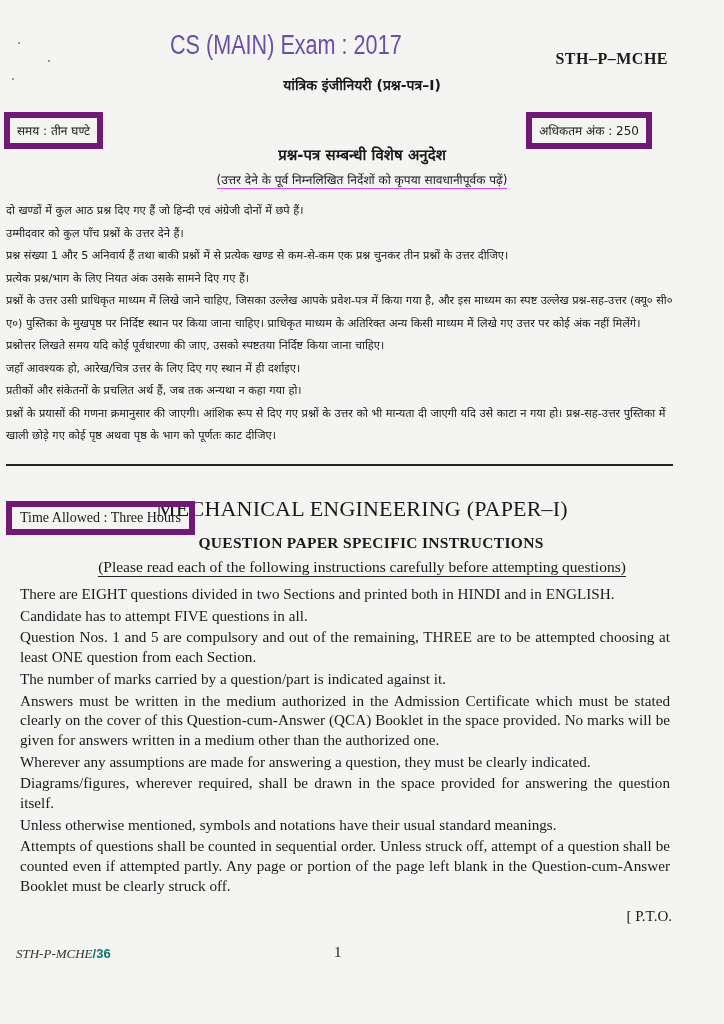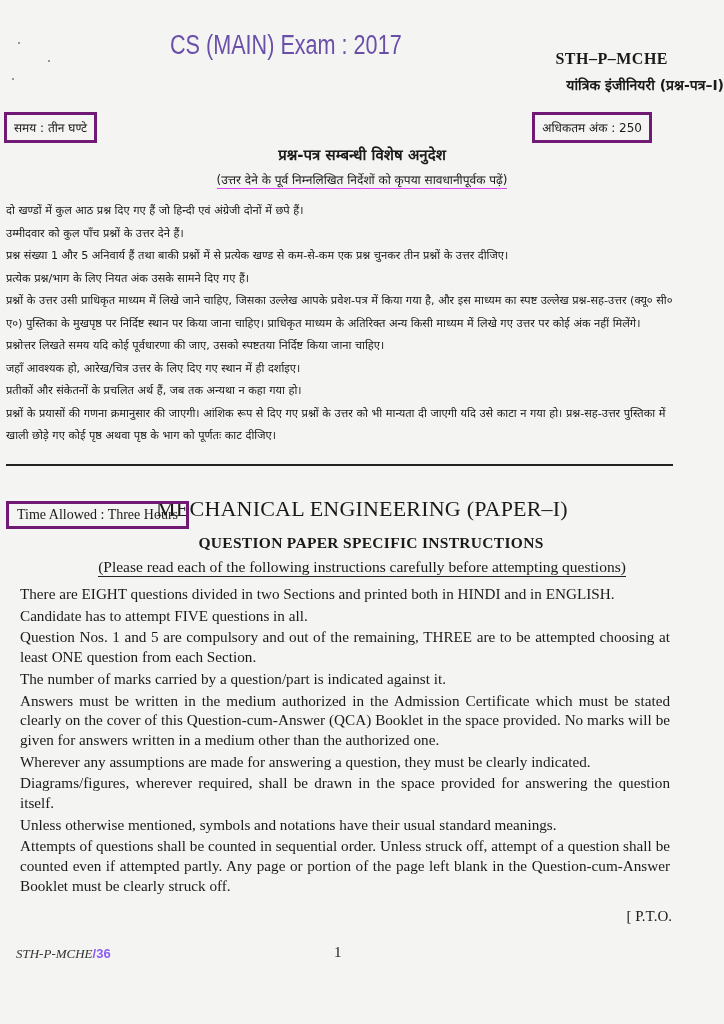--- a/index.html
+++ b/index.html
@@ -16,25 +16,25 @@
     font-family: "Liberation Sans", "DejaVu Sans", sans-serif;
     font-size: 27px; color: #6a4fa8; letter-spacing: 0px;
     transform: scaleX(0.8); transform-origin: left top;
     white-space: nowrap;
   }
   .code-tr {
     position: absolute; right: 56px; top: 50px;
     font-weight: bold; font-size: 16px; letter-spacing: 0.5px;
   }
   .hi-title {
-    position: absolute; left: 0; width: 724px; top: 75px; text-align: right;
+    position: absolute; left: 0; width: 724px; top: 75px; text-align: center;
     font-family: "DejaVu Sans", sans-serif; font-weight: bold; font-size: 14px;
   }
   .box {
-    position: absolute; border: 3px solid #701a75; padding: 3px 8px;
+    position: absolute; border: 6px solid #701a75; padding: 3px 8px;
     font-size: 14px; background: transparent; white-space: nowrap;
   }
   .box.hi { font-family: "DejaVu Sans", sans-serif; font-size: 12px; padding: 4px 7px; }
   .center-head {
     position: absolute; left: 0; width: 724px; text-align: center; white-space: nowrap;
   }
   .hi-head { top: 144px; font-family: "DejaVu Sans", sans-serif; font-weight: bold; font-size: 15px; }
   .hi-sub { top: 171px; font-family: "DejaVu Sans", sans-serif; font-size: 12px; }
   .hi-sub span { border-bottom: 1px solid #d946ef; padding-bottom: 1px; }
   .hi-list {
@@ -49,21 +49,21 @@
   .en-sub span { border-bottom: 1px solid #222; padding-bottom: 1px; }
   .en-list {
     position: absolute; left: 8px; top: 584px; width: 662px;
     font-size: 15.2px; line-height: 19.7px; text-align: justify;
   }
   .en-list p { margin: 0 0 2px 12px; }
   .footer-code {
     position: absolute; left: 16px; top: 946px; font-size: 13px;
     font-family: "Liberation Serif", serif; font-style: italic; color: #333;
   }
-  .footer-code b { font-style: normal; font-family: "Liberation Sans", sans-serif; color: #8b5cf6; }
+  .footer-code b { font-style: normal; font-family: "Liberation Sans", sans-serif; color: #0f766e; }
   .page-num { position: absolute; left: 334px; top: 944px; font-size: 15px; }
   .pto { position: absolute; right: 52px; top: 908px; font-size: 15px; }
   .speck { position: absolute; width: 2px; height: 2px; background: #777; border-radius: 1px; }
 </style>
 </head>
 <body>
 
 <div class="page">
 
   <span class="speck" style="left:18px;top:42px"></span>

